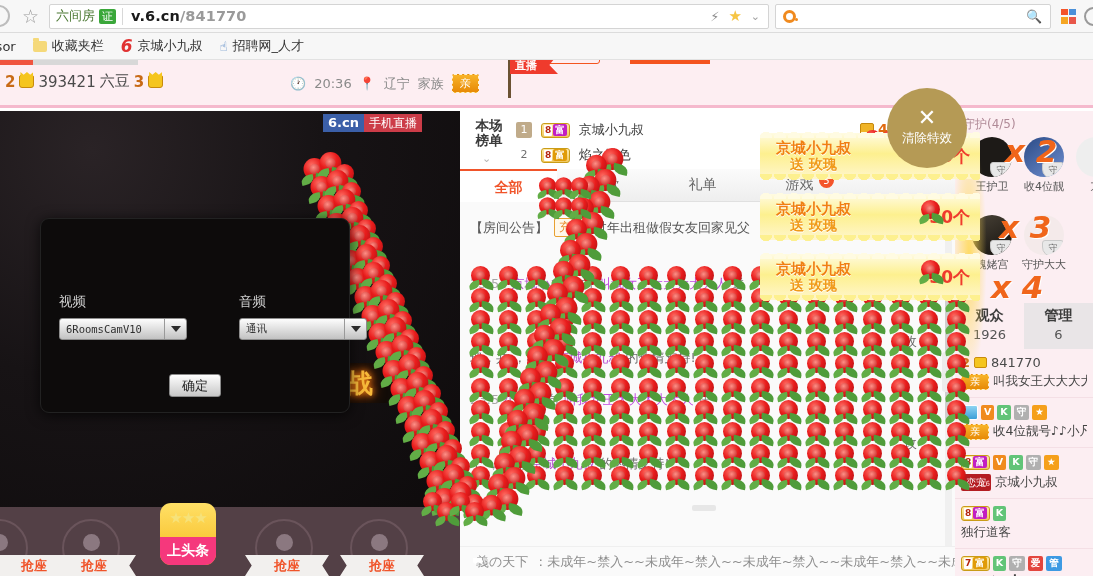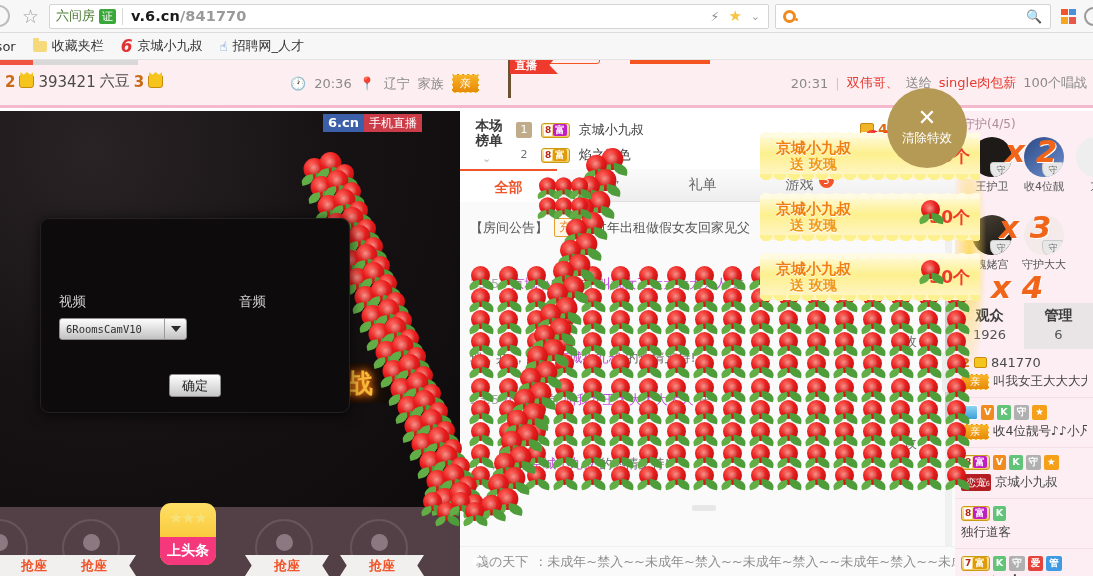--- a/index.html
+++ b/index.html
@@ -426,46 +426,44 @@
       <span>家族</span>
       <span class="kin-badge">亲</span>
     </div>
 
     <div class="hdr-ghost-btn"></div>
     <div class="hdr-orange-btn"></div>
     <div class="flag-stick"></div>
     <div class="flag-cloth"></div>
     <div class="flag-txt">直播</div>
 
-    <div class="hdr-right" style="right:6px">
-      <span>20:31</span>
-      <span class="sep-pipe">|</span>
-      <span class="nick-red">双伟哥、</span>
-      <span>送给</span>
-      <span class="nick-red">single肉包薪</span>
-      <span>100个唱战</span>
-    </div>
     <div class="strip-underline"></div>
   </div>
 
   <div class="stage">
     <div class="stage-grad"></div>
     <div class="badge6">
       <span class="b1">6.cn</span>
       <span class="b2">手机直播</span>
     </div>
   </div>
 
   <div class="promo-chang">唱战</div>
 
   <div class="modal">
     <div class="fld-label v">视频</div>
     <div class="fld-label a">音频</div>
     <div class="sel v">
       <span class="sel-val">6RoomsCamV10</span>
+      <span class="sel-arrow">
+          <i></i>
+        </span>
+    </div>
+    <div class="sel a">
+      <span class="sel-val">通讯</span>
       <span class="sel-arrow">
           <i></i>
         </span>
     </div>
     <div class="ok-btn">确定</div>
   </div>
 
   <div class="seatbar">
     <div class="seat" style="left:-30px">
       <div class="ring"></div>

